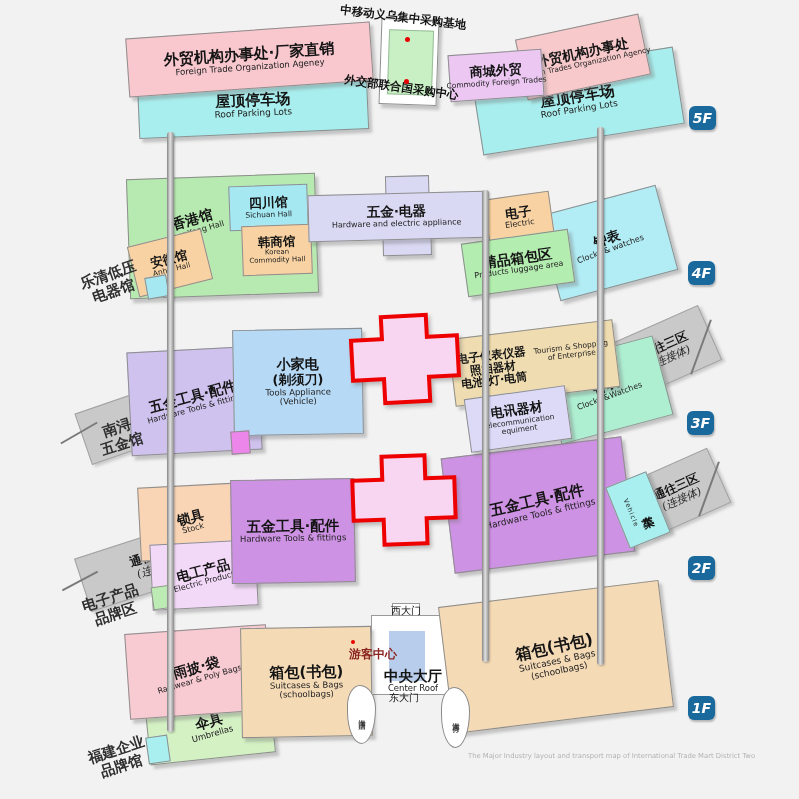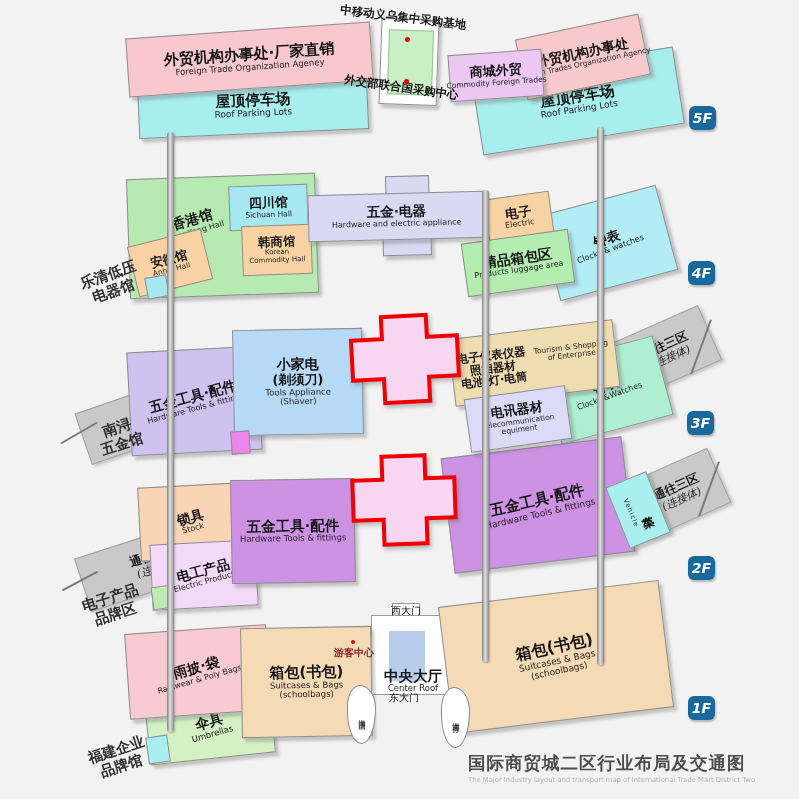--- a/index.html
+++ b/index.html
@@ -148,21 +148,21 @@
     <div class="txt" style="transform:rotate(-12deg);">
       <span class="zh" style="font-size:14px">五金工具·配件</span>
       <span class="en" style="font-size:8px">Hardware Tools &amp; fittings</span>
     </div>
   </div>
   <div class="block" style="left:233px;top:329px;width:128px;height:104px;background:#b6d9f6;transform:rotate(-1deg);z-index:6;">
     <div class="txt">
       <span class="zh" style="font-size:14px">小家电</span>
       <span class="zh" style="font-size:13px">(剃须刀)</span>
       <span class="en" style="font-size:8.5px">Tools Appliance</span>
-      <span class="en" style="font-size:8.5px">(Shaver)</span>
+      <span class="en" style="font-size:8.5px">(Vehicle)</span>
     </div>
   </div>
 
   <svg class="cross" style="left:350px;top:314px;width:110px;height:90px;transform:rotate(-3deg);" viewBox="0 0 110 90">
     <path d="M33,2 H78 V24 H108 V64 H78 V88 H33 V64 H2 V24 H33 Z" fill="#f8d6f2" stroke="#ee0000" stroke-width="4"></path>
   </svg>
 
   <div class="block" style="left:451px;top:329px;width:164px;height:66px;background:#efdcb0;transform:rotate(-7deg);z-index:6;">
     <div style="display:flex;gap:8px;align-items:flex-start;">
       <div class="txt">
@@ -274,21 +274,21 @@
   </div>
   <div class="block" style="left:241px;top:627px;width:129px;height:108px;background:#f5dab6;transform:rotate(-1deg);z-index:6;">
     <div class="txt">
       <span class="zh" style="font-size:15px">箱包(书包)</span>
       <span class="en" style="font-size:8.5px">Suitcases &amp; Bags</span>
       <span class="en" style="font-size:8.5px">(schoolbags)</span>
     </div>
   </div>
 
   <div class="dot" style="left:351px;top:640px;width:4px;height:4px;"></div>
-  <div class="maplabel" style="left:334px;top:646px;font-size:10px;color:#8a2420;z-index:23;">游客中心</div>
+  <div class="maplabel" style="left:349px;top:646px;font-size:12px;color:#8a2420;z-index:23;">游客中心</div>
 
   <div style="position:absolute;left:371px;top:615px;width:84px;height:78px;background:#fff;border:1px solid #999;z-index:4;"></div>
   <div style="position:absolute;left:392px;top:603px;width:26px;height:14px;background:#fff;border:1px solid #999;border-bottom:none;z-index:3;"></div>
   <div style="position:absolute;left:357px;top:641px;width:18px;height:30px;background:#fff;border:1px solid #999;z-index:3;"></div>
   <div style="position:absolute;left:452px;top:646px;width:24px;height:28px;background:#fff;border:1px solid #999;z-index:3;"></div>
   <div style="position:absolute;left:389px;top:631px;width:36px;height:50px;background:#b8cdeb;z-index:5;"></div>
   <div class="txt" style="position:absolute;left:371px;top:668px;width:84px;z-index:6;">
     <span class="zh" style="font-size:14.5px">中央大厅</span>
     <span class="en" style="font-size:8.5px">Center Roof</span>
   </div>
@@ -314,17 +314,16 @@
   <div class="sidelabel" style="left:90px;top:741px;transform:rotate(-18deg);">
     <div>福建企业</div>
       <div>品牌馆</div>
   </div>
 
   <div class="pole" style="left:167px;top:132px;height:600px;"></div>
   <div class="pole" style="left:482px;top:190px;height:472px;"></div>
   <div class="pole" style="left:597px;top:127px;height:538px;"></div>
 
   <div style="position:absolute;left:468px;top:751px;width:264px;text-align:center;z-index:30;">
-    <div style="font-size:17.5px;font-weight:700;color:#4d4d4d;letter-spacing:1px;white-space:nowrap;">国际商贸城二区行业布局及交通图</div>
     <div style="font-size:6.8px;color:#b2b2b2;margin-top:1px;white-space:nowrap;">The Major Industry layout and transport map of International Trade Mart District Two</div>
   </div>
 
 </div>
 
 </body></html>

